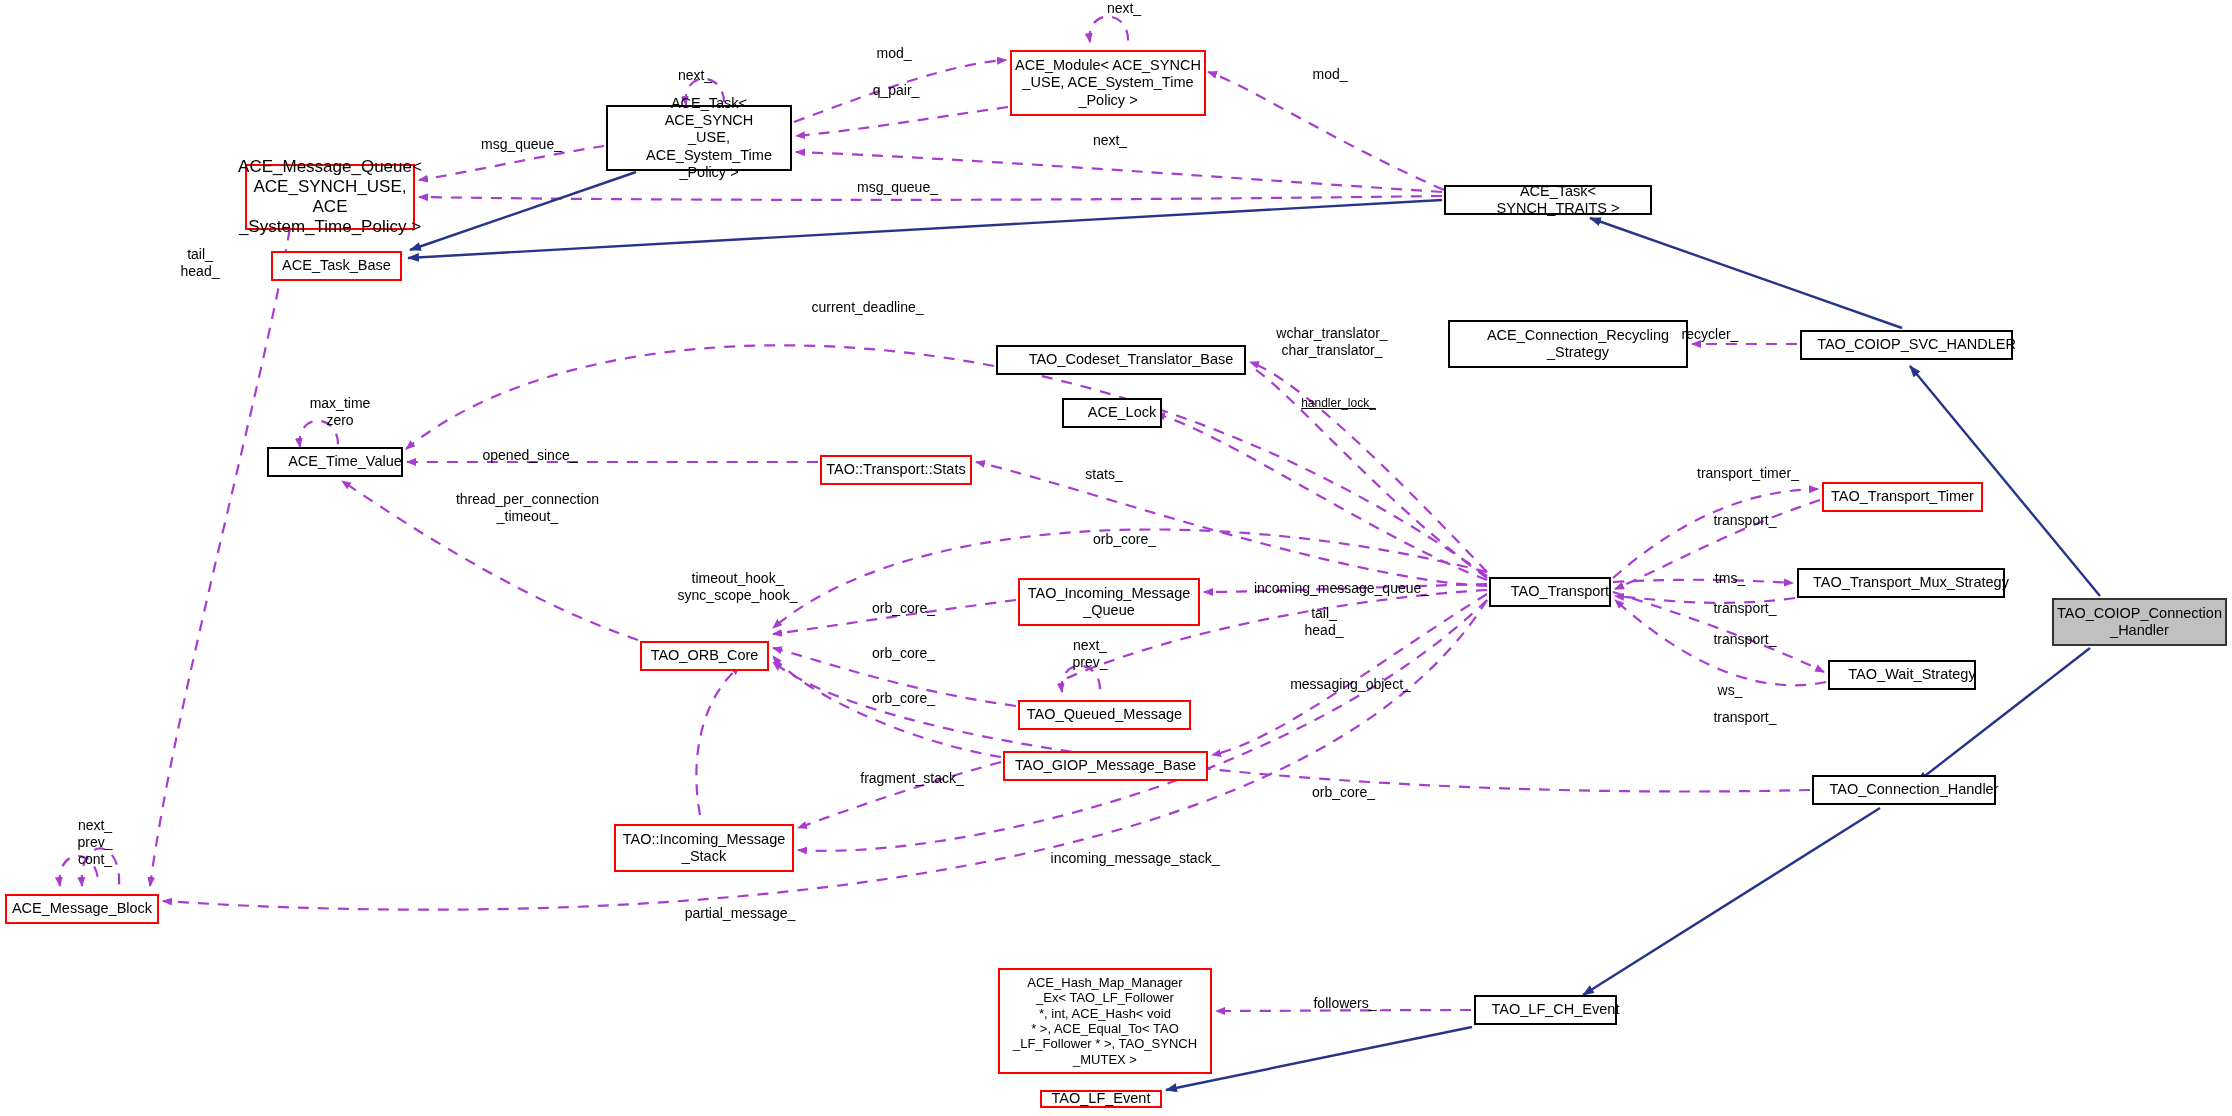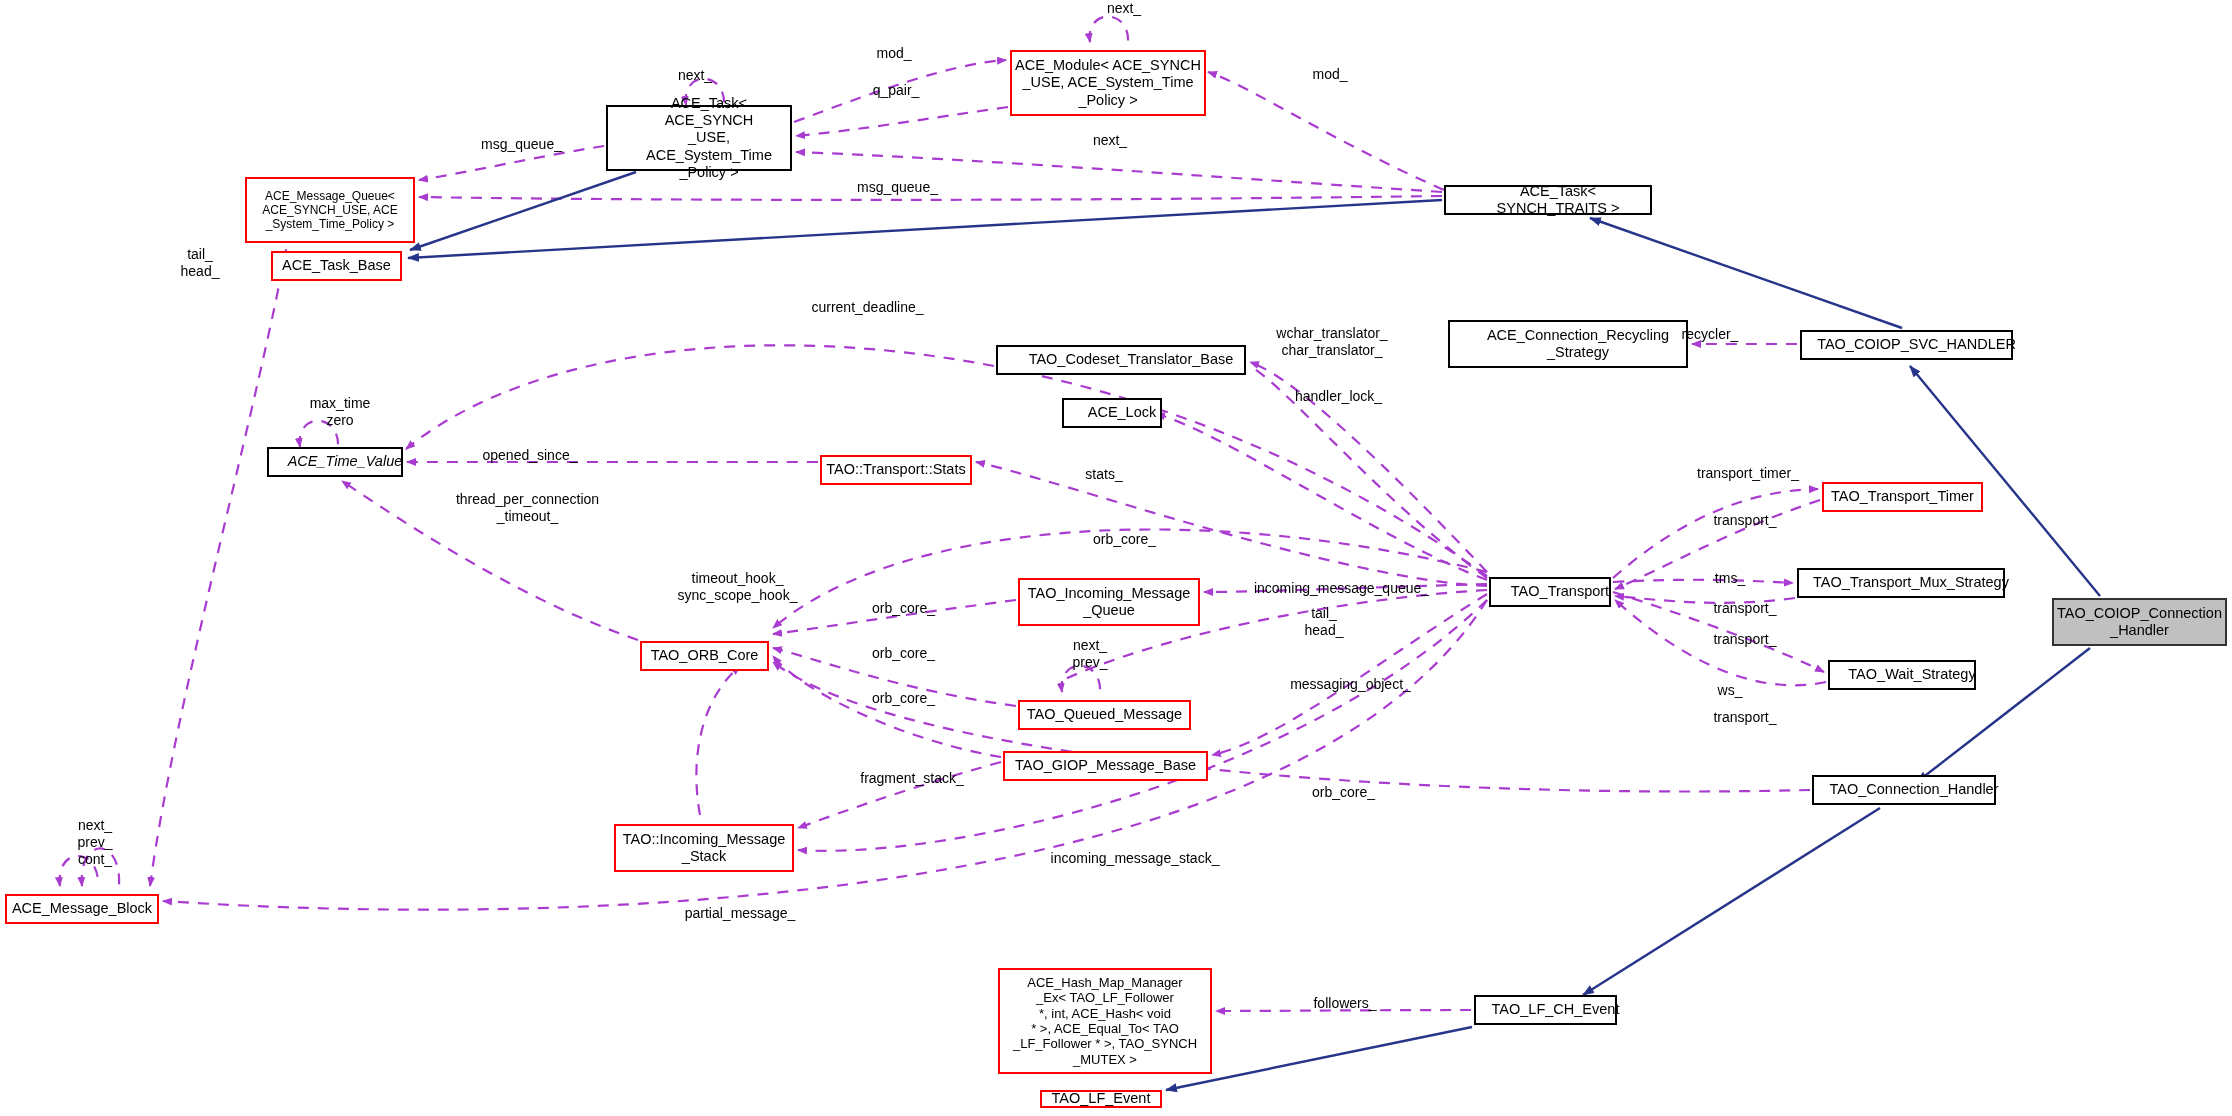--- a/index.html
+++ b/index.html
@@ -135,21 +135,21 @@
       <div class="node n-red" style="left: 1010px; top: 42px; width: 196px; height: 66px; font-size: 14.5px;">
         <span>ACE_Module&lt; ACE_SYNCH
 _USE, ACE_System_Time
 _Policy &gt;</span>
       </div>
       <div class="node n-black" style="left: 606px; top: 105px; width: 186px; height: 66px; font-size: 14.5px;">
         <span>ACE_Task&lt; ACE_SYNCH
 _USE, ACE_System_Time
 _Policy &gt;</span>
       </div>
-      <div class="node n-red" style="left: 245px; top: 169px; width: 170px; height: 66px; font-size: 12px;">
+      <div class="node n-red" style="left: 245px; top: 156px; width: 170px; height: 66px; font-size: 17px;">
         <span>ACE_Message_Queue&lt;
 ACE_SYNCH_USE, ACE
 _System_Time_Policy &gt;</span>
       </div>
       <div class="node n-red" style="left: 271px; top: 243px; width: 131px; height: 30px; font-size: 14.5px;">
         <span>ACE_Task_Base</span>
       </div>
       <div class="node n-black" style="left: 1444px; top: 185px; width: 208px; height: 30px; font-size: 14.5px;">
         <span>ACE_Task&lt; SYNCH_TRAITS &gt;</span>
       </div>
@@ -159,21 +159,21 @@
       </div>
       <div class="node n-black" style="left: 1800px; top: 330px; width: 213px; height: 30px; font-size: 14.5px;">
         <span>TAO_COIOP_SVC_HANDLER</span>
       </div>
       <div class="node n-black" style="left: 996px; top: 345px; width: 250px; height: 30px; font-size: 14.5px;">
         <span>TAO_Codeset_Translator_Base</span>
       </div>
       <div class="node n-black" style="left: 1062px; top: 398px; width: 100px; height: 30px; font-size: 14.5px;">
         <span>ACE_Lock</span>
       </div>
-      <div class="node n-black" style="left: 267px; top: 447px; width: 136px; height: 30px; font-size: 14.5px; font-style: italic;">
+      <div class="node n-black" style="left: 267px; top: 447px; width: 136px; height: 30px; font-size: 14.5px;">
         <span>ACE_Time_Value</span>
       </div>
       <div class="node n-red" style="left: 820px; top: 447px; width: 152px; height: 30px; font-size: 14.5px;">
         <span>TAO::Transport::Stats</span>
       </div>
       <div class="node n-red" style="left: 1822px; top: 474px; width: 161px; height: 30px; font-size: 14.5px;">
         <span>TAO_Transport_Timer</span>
       </div>
       <div class="node n-black" style="left: 1489px; top: 577px; width: 122px; height: 30px; font-size: 14.5px;">
         <span>TAO_Transport</span>
@@ -234,21 +234,21 @@
       <div class="elabel" style="left: 851px; top: 82px; width: 90px; font-size: 14px;">q_pair_</div>
       <div class="elabel" style="left: 1070px; top: 132px; width: 80px; font-size: 14px;">next_</div>
       <div class="elabel" style="left: 459px; top: 136px; width: 125px; font-size: 14px;">msg_queue_</div>
       <div class="elabel" style="left: 835px; top: 179px; width: 125px; font-size: 14px;">msg_queue_</div>
       <div class="elabel" style="left: 160px; top: 246px; width: 80px; font-size: 14px;">tail_
 head_</div>
       <div class="elabel" style="left: 780px; top: 299px; width: 175px; font-size: 14px;">current_deadline_</div>
       <div class="elabel" style="left: 1660px; top: 326px; width: 100px; font-size: 14px;">recycler_</div>
       <div class="elabel" style="left: 1242px; top: 325px; width: 180px; font-size: 14px;">wchar_translator_
 char_translator_</div>
-      <div class="elabel" style="left: 1266px; top: 388px; width: 145px; font-size: 14px;">handler_lock_</div>
+      <div class="elabel" style="left: 1266px; top: 396px; width: 145px; font-size: 12px; text-decoration: underline;">handler_lock_</div>
       <div class="elabel" style="left: 285px; top: 395px; width: 110px; font-size: 14px;">max_time
 zero</div>
       <div class="elabel" style="left: 455px; top: 447px; width: 150px; font-size: 14px;">opened_since_</div>
       <div class="elabel" style="left: 1064px; top: 438px; width: 80px; font-size: 14px; margin-top: 28px;">stats_</div>
       <div class="elabel" style="left: 1668px; top: 465px; width: 160px; font-size: 14px;">transport_timer_</div>
       <div class="elabel" style="left: 420px; top: 491px; width: 215px; font-size: 14px;">thread_per_connection
 _timeout_</div>
       <div class="elabel" style="left: 1690px; top: 512px; width: 110px; font-size: 14px;">transport_</div>
       <div class="elabel" style="left: 1072px; top: 531px; width: 105px; font-size: 14px;">orb_core_</div>
       <div class="elabel" style="left: 650px; top: 570px; width: 175px; font-size: 14px;">timeout_hook_

